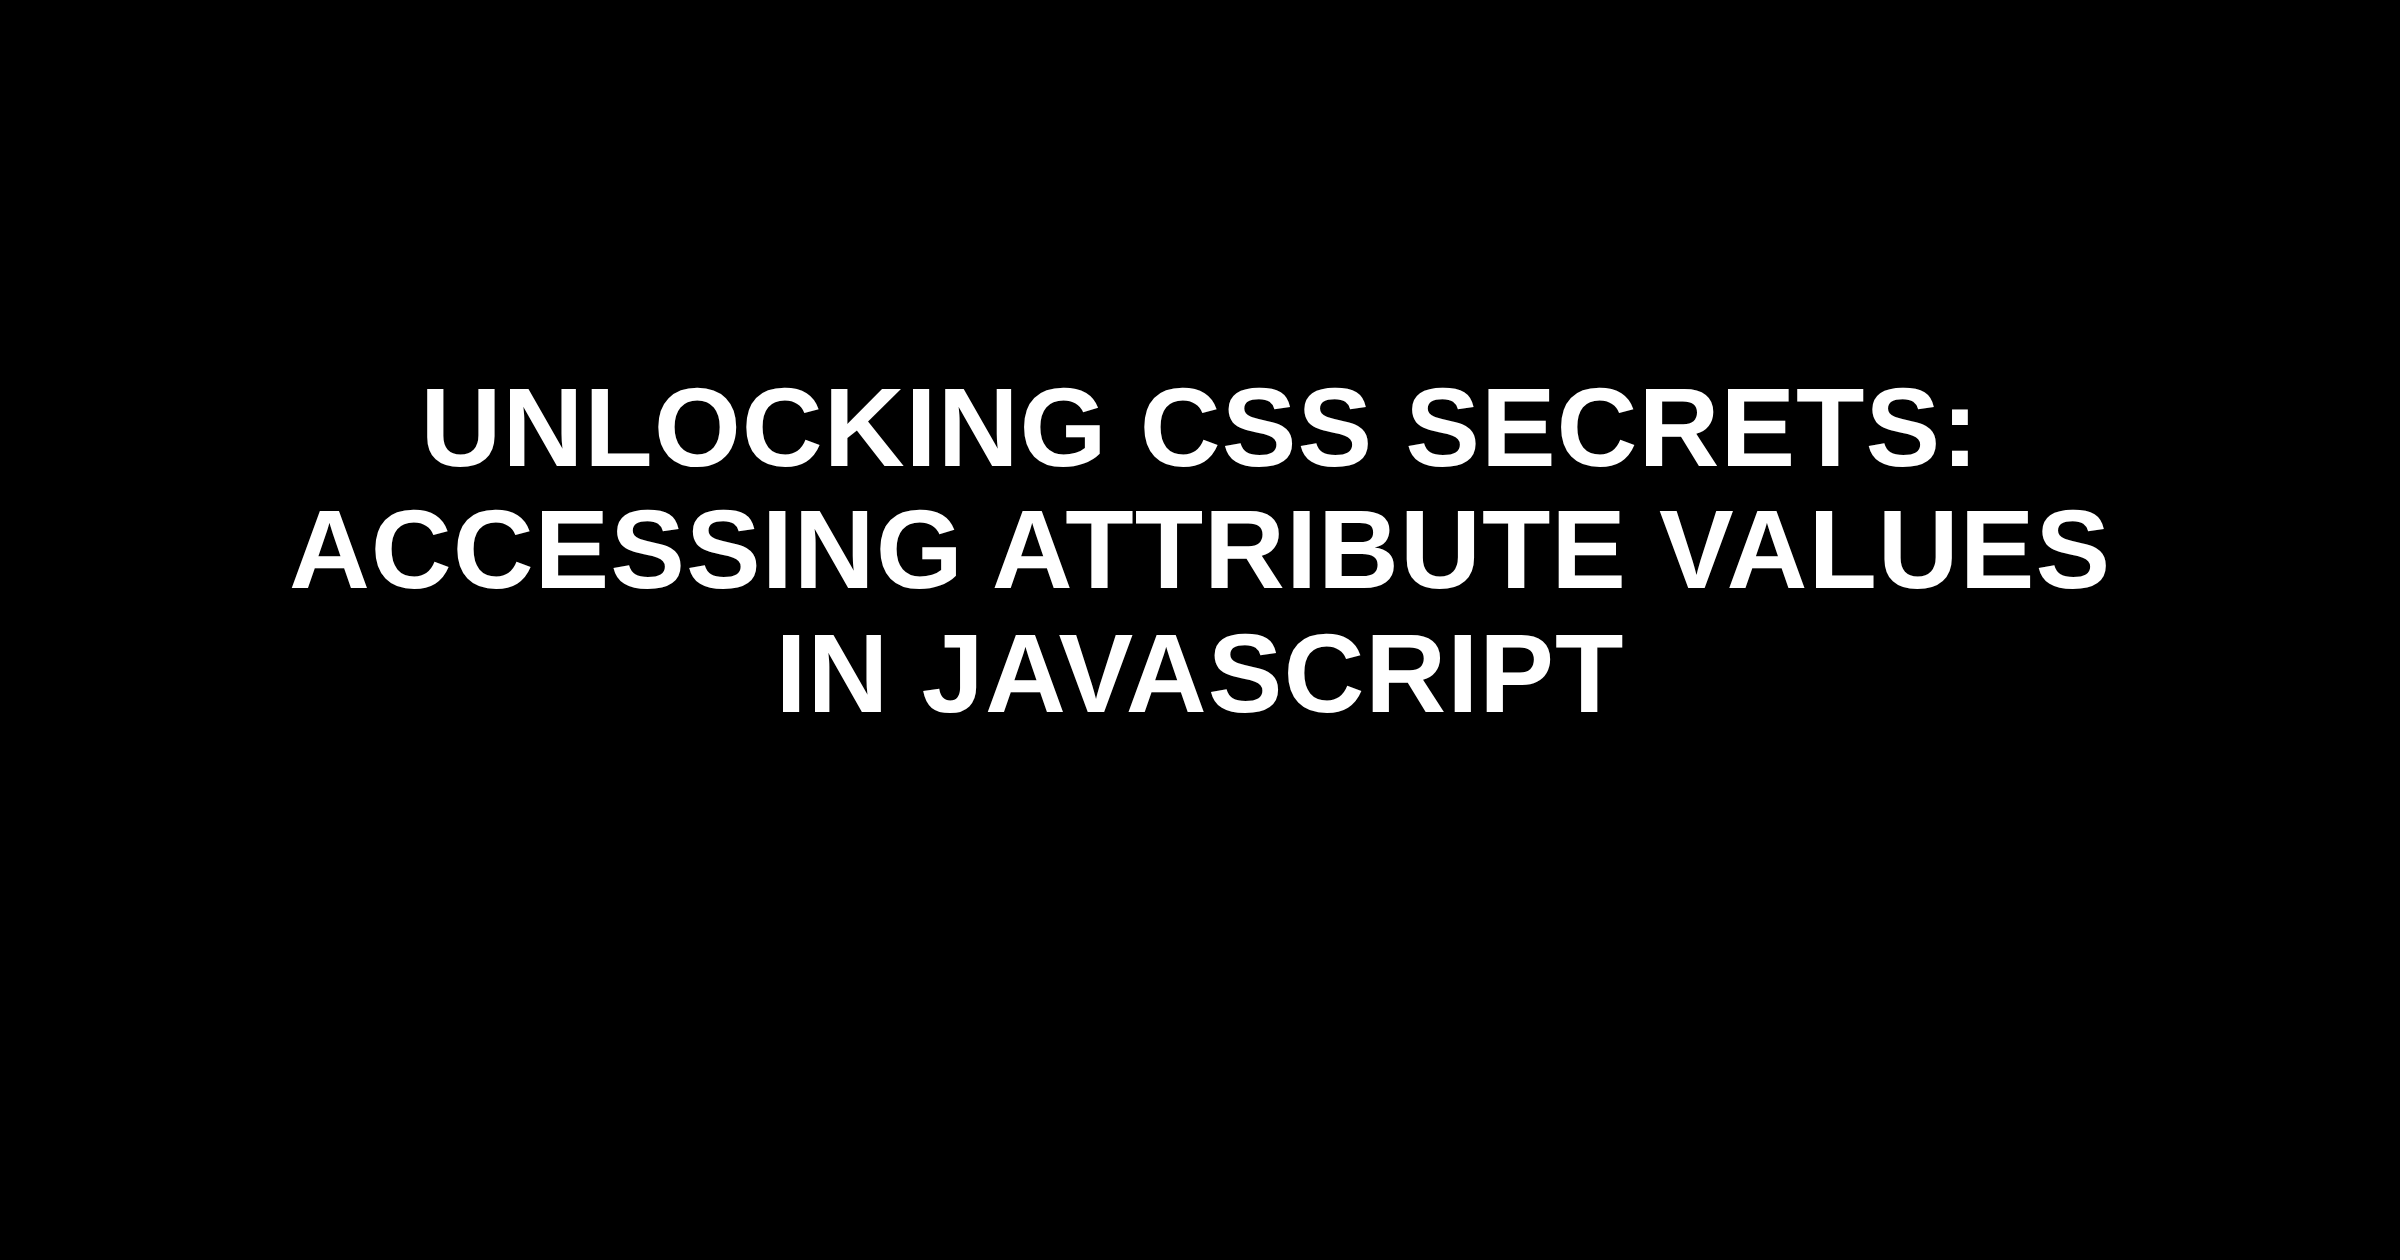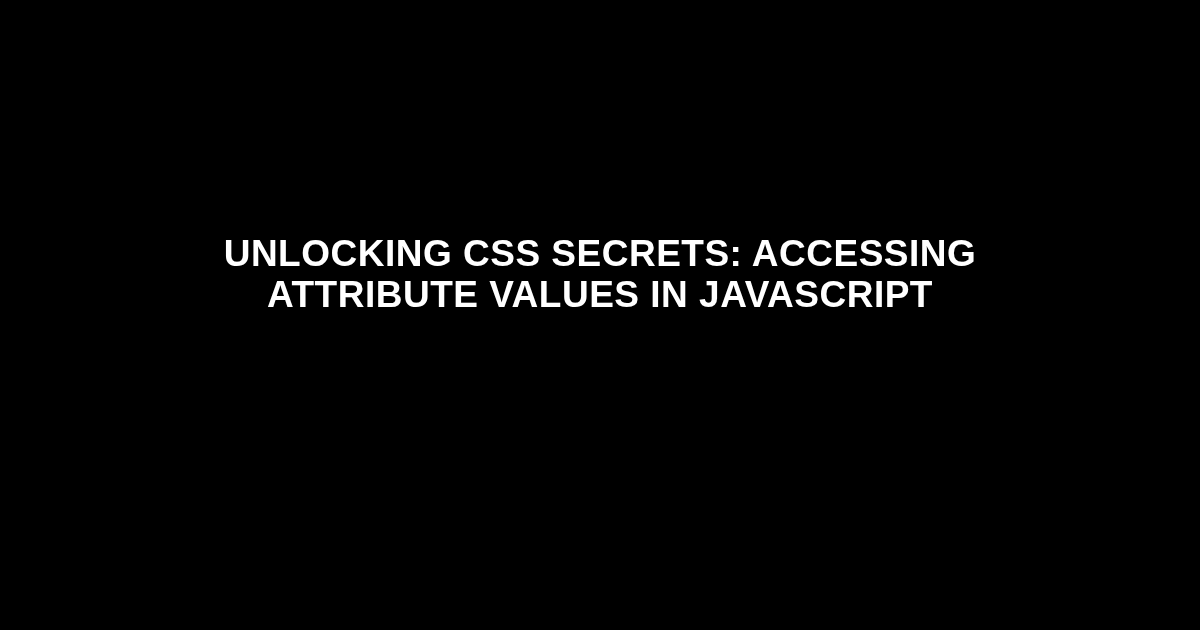--- a/index.html
+++ b/index.html
@@ -14,21 +14,21 @@
       display: flex;
       align-items: center;
       justify-content: center;
       overflow: hidden;
     }
     .title {
       color: #ffffff;
       font-family: 'Arial Narrow', 'Helvetica Neue', Arial, sans-serif;
       font-stretch: condensed;
       font-weight: 700;
-      font-size: 37px;
+      font-size: 56px;
       text-align: center;
       text-transform: uppercase;
       line-height: 1.1;
       letter-spacing: 0.5px;
       max-width: 1000px;
       padding: 0 40px;
       margin-top: -80px;
     }
   </style>
 </head>

